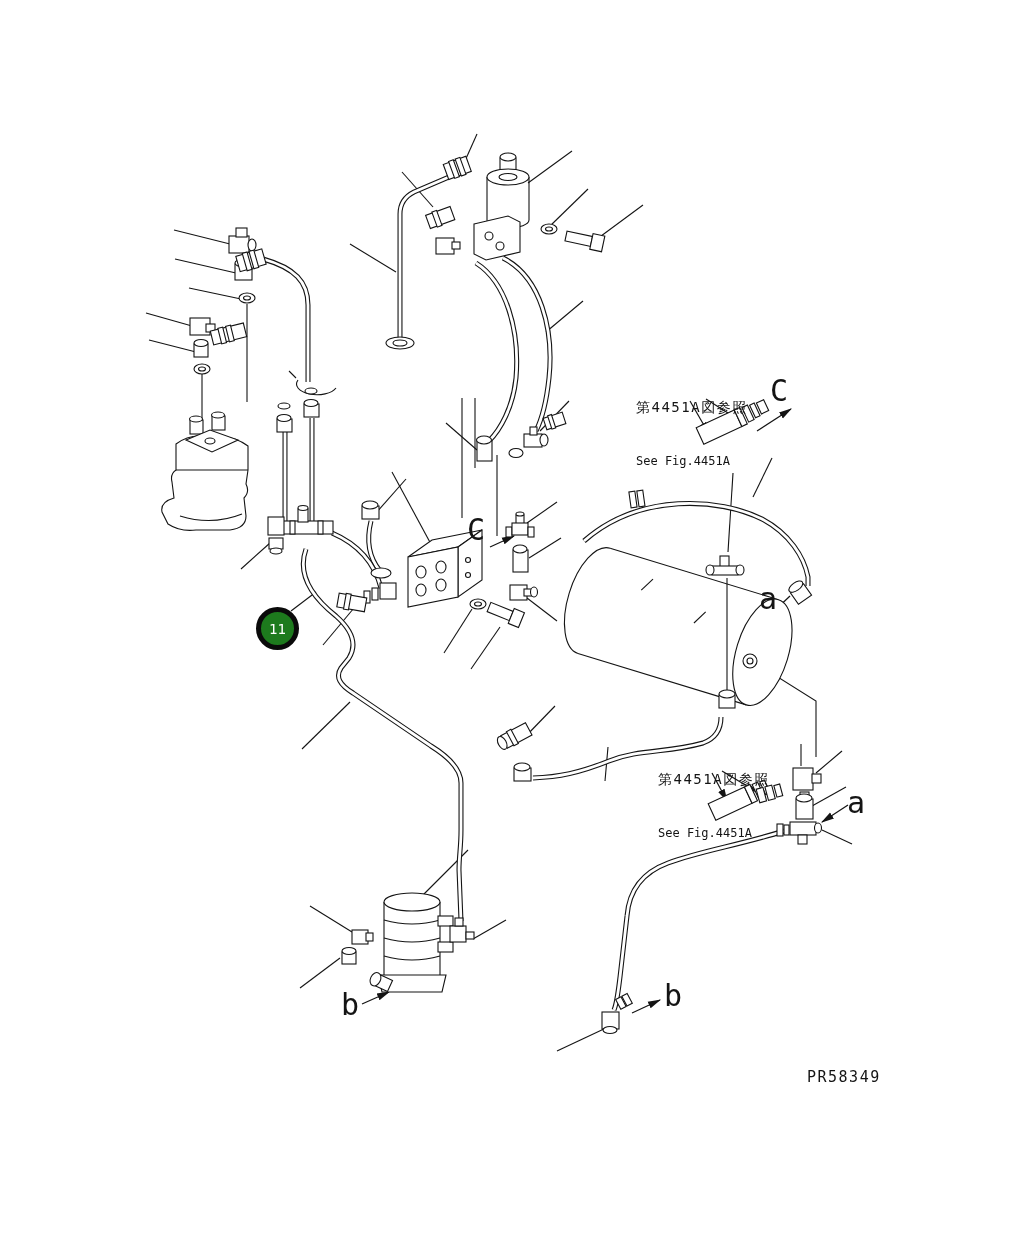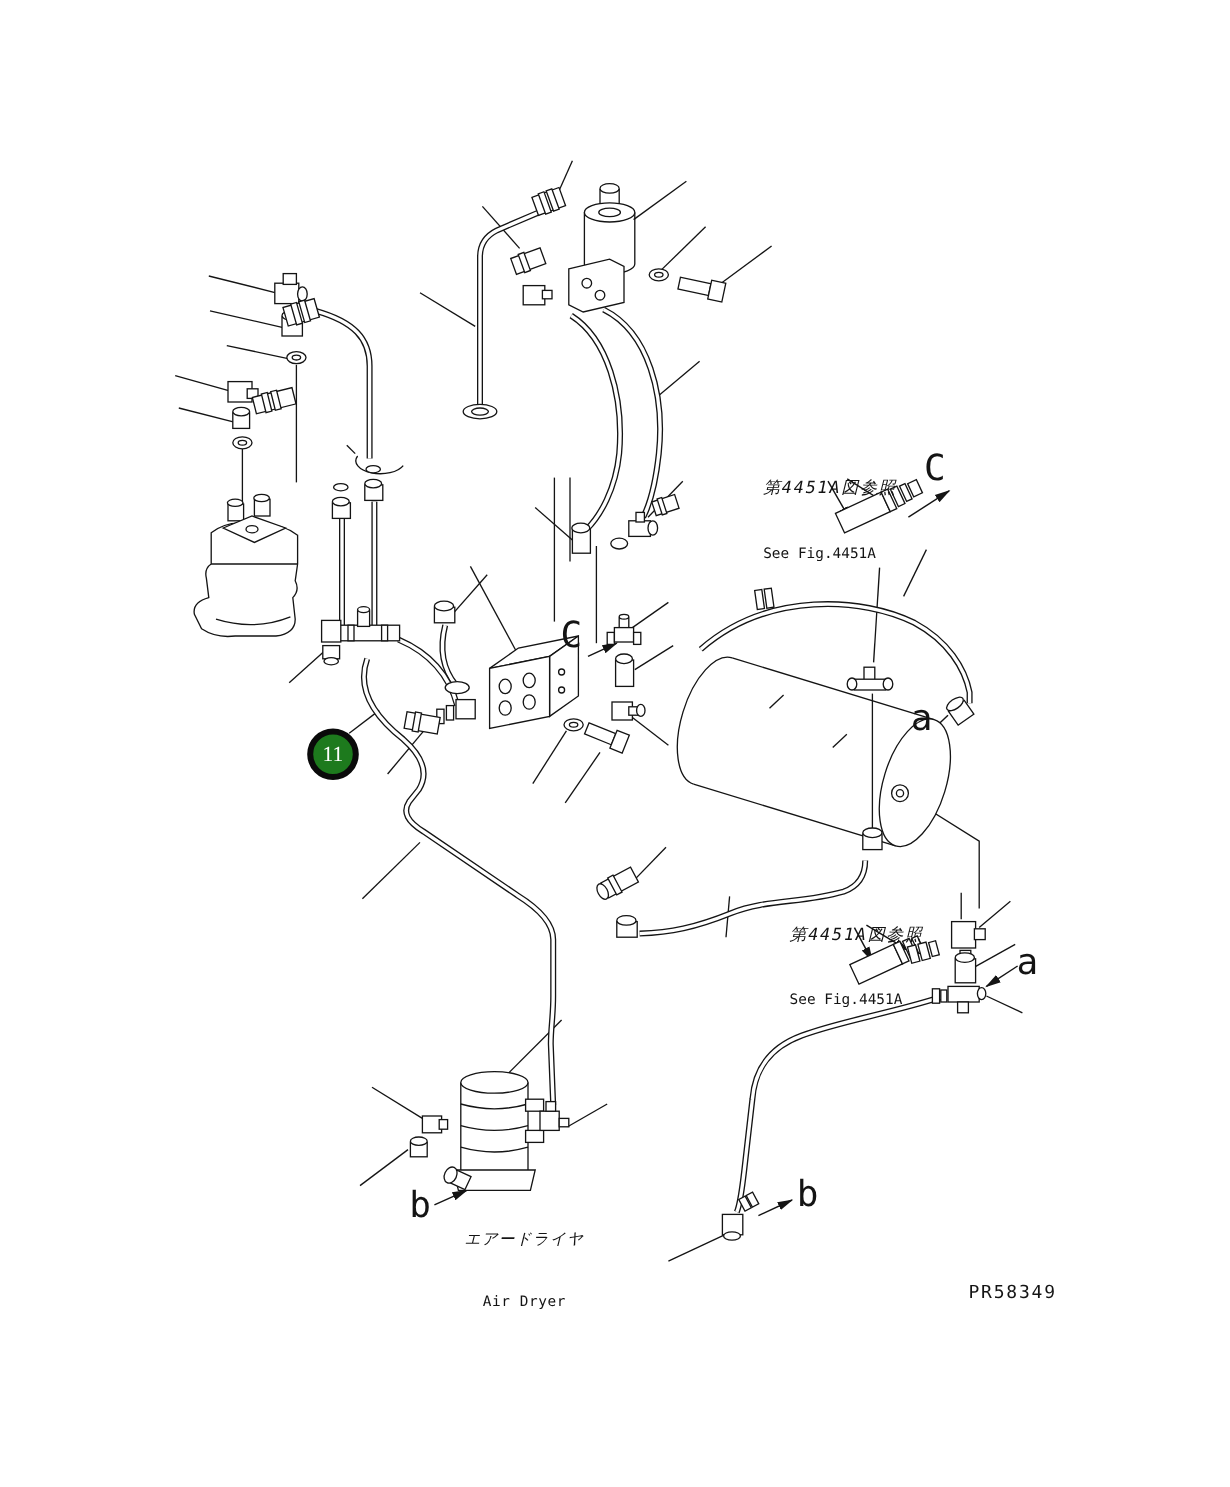--- a/index.html
+++ b/index.html
@@ -1,30 +1,30 @@
 <!DOCTYPE html>
 <html><head>
 <meta charset="utf-8">
 <style>
   html,body{margin:0;padding:0;background:#fff;}
   #stage{position:relative;width:1025px;height:1239px;background:#fff;overflow:hidden;
          font-family:"DejaVu Sans Mono","DejaVu Sans",monospace;color:#141414;}
   #art{position:absolute;left:0;top:0;}
   .lbl{position:absolute;white-space:pre;line-height:17px;}
   .lbl.center{text-align:center;}
-  .jp{font-size:13px;letter-spacing:1px;font-style:italic;}
+  .jp{font-size:13px;letter-spacing:1px;}
   .en{font-size:12px;letter-spacing:0.5px;}
   .ref .jp{font-size:14px;letter-spacing:1.5px;}
   .ref .en{font-size:12px;letter-spacing:0;}
   .ref{line-height:18px;}
   .ltr{position:absolute;font-size:30px;font-weight:400;line-height:30px;}
   .pn{position:absolute;font-size:15px;letter-spacing:1.5px;}
   .callout{position:absolute;left:256px;top:607px;width:33px;height:33px;border-radius:50%;
            background:#1d7a1d;border:5px solid #0a0a0a;display:flex;align-items:center;
-           justify-content:center;color:#fff;font-size:18px;cursor:pointer;font-family:Liberation Serif, serif;}
+           justify-content:center;color:#fff;font-size:14px;cursor:pointer;}
   
   .l,{fill:none;}
   .l{stroke:#141414;stroke-width:1.1;fill:none;}
   .f{stroke:#141414;stroke-width:1.1;fill:#fff;}
   .pb{stroke:#141414;stroke-width:5;fill:none;}
   .pw{stroke:#fff;stroke-width:2.8;fill:none;}
   .ar{stroke:#141414;stroke-width:1.2;fill:none;}
 </style>
 </head>
 <body>
@@ -398,24 +398,20 @@
     <div class="jp">第4451A図参照</div>
     <div class="en">See Fig.4451A</div>
   </div>
 
   <div class="ltr" style="left:847px;top:788px;">a</div>
 
   <div class="ltr" style="left:341px;top:990px;">b</div>
 
   <div class="ltr" style="left:664px;top:981px;">b</div>
 
-  <div class="lbl center" style="left:383px;top:991px;width:108px;">
-    <div class="jp">エアードライヤ</div>
-    <div class="en">Air Dryer</div>
-  </div>
 
   <div class="pn" style="left:807px;top:1068px;">PR58349</div>
 
   <div class="callout">
     <span>11</span>
   </div>
 
 </div>
 
 </body></html>

